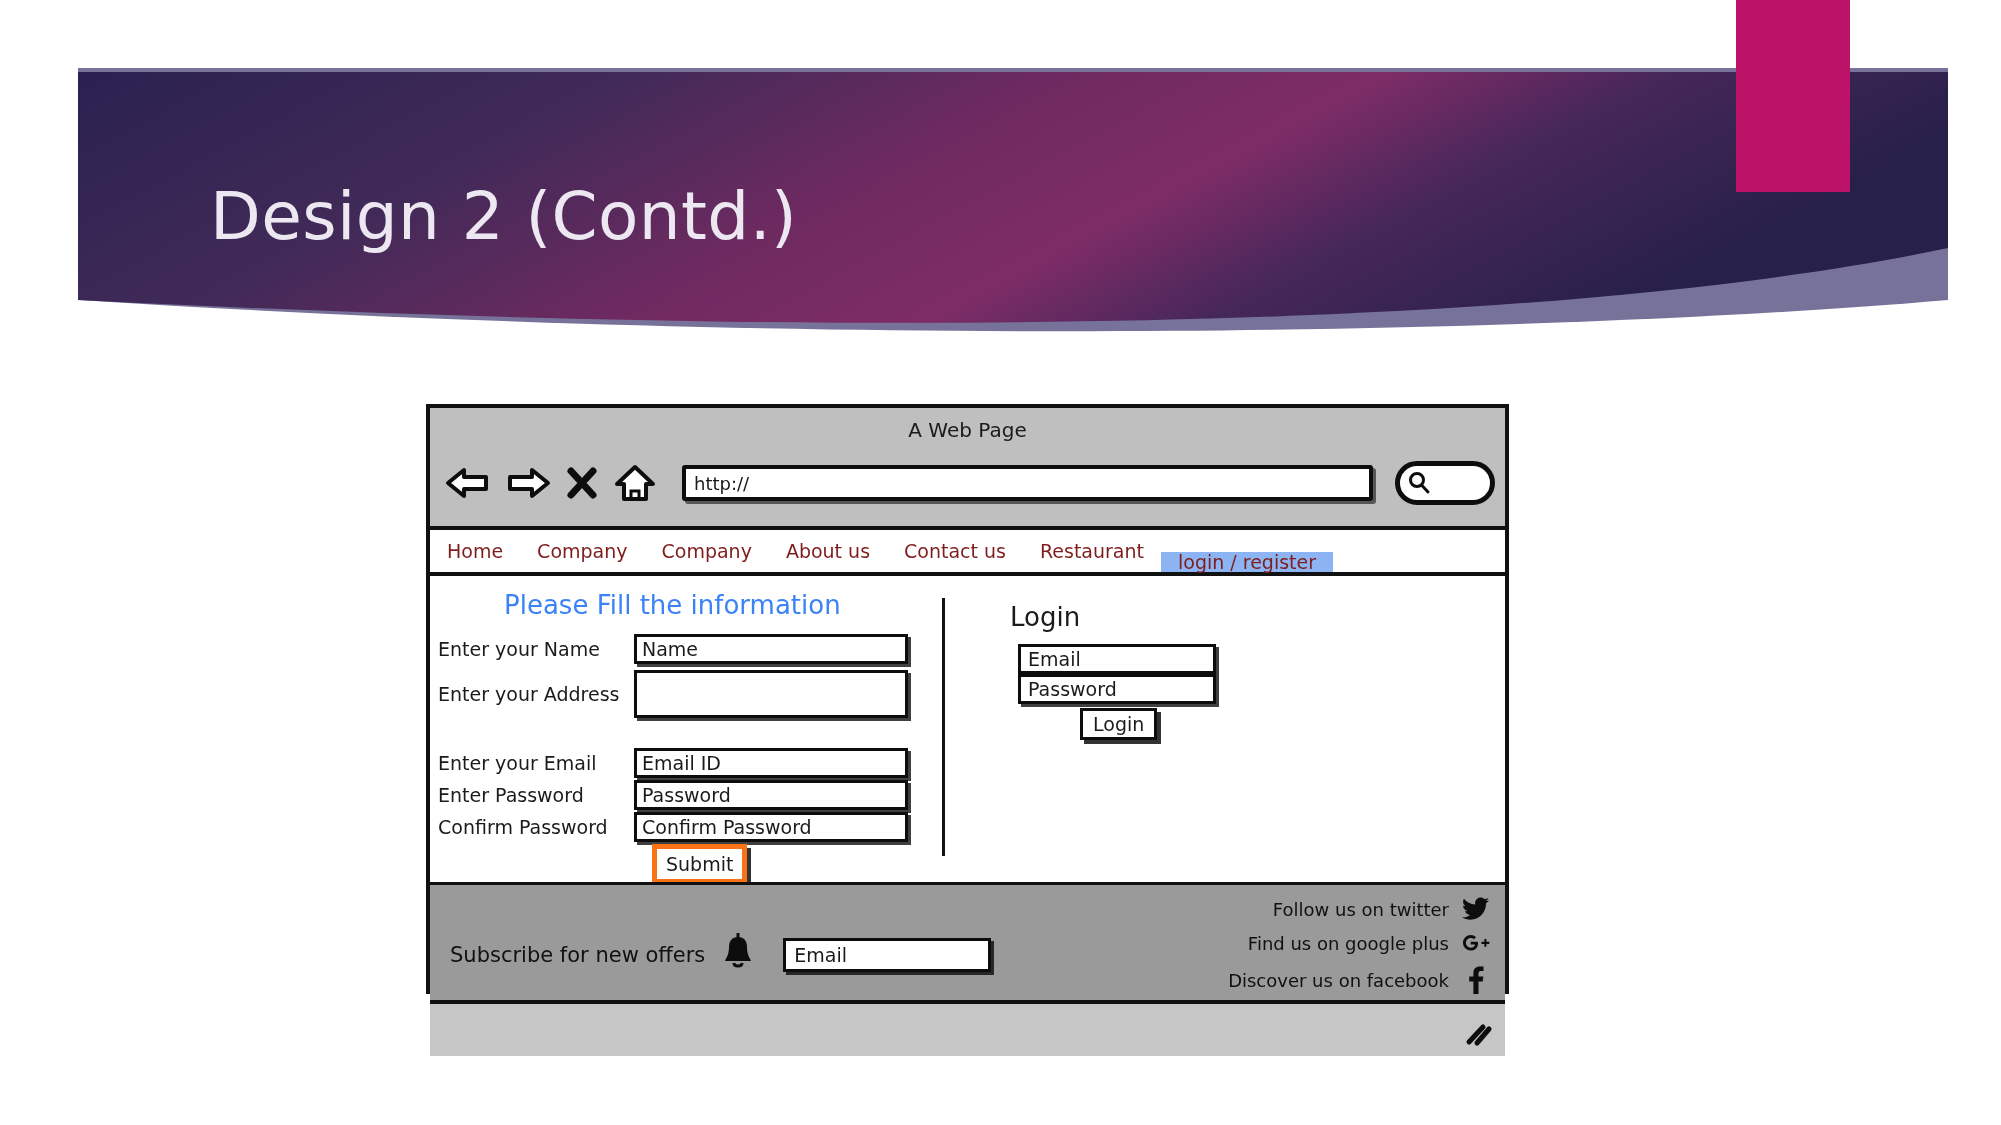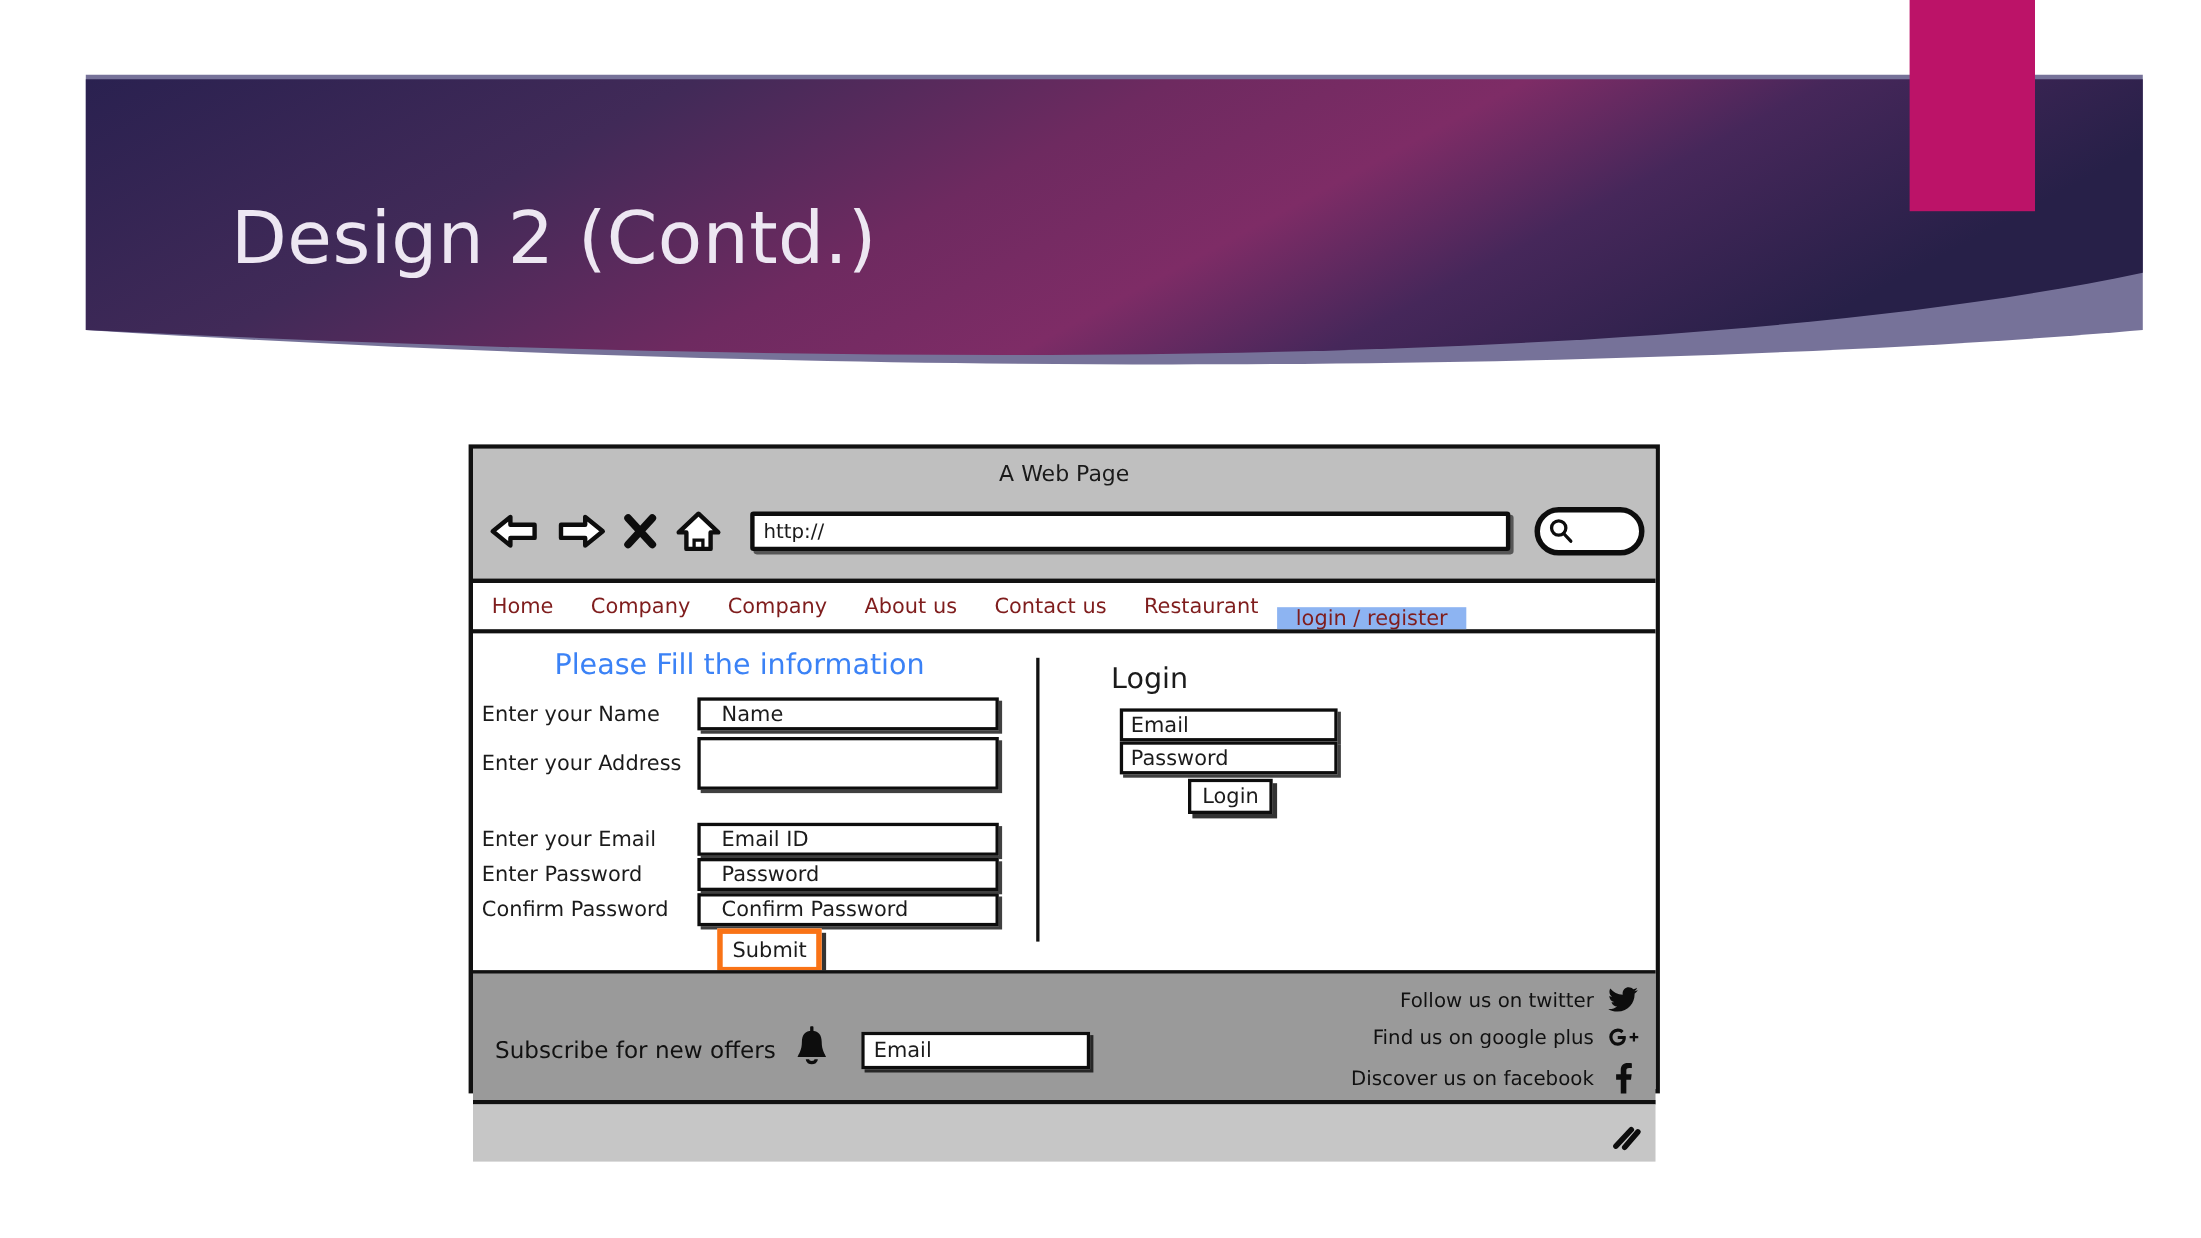--- a/index.html
+++ b/index.html
@@ -174,21 +174,21 @@
     white-space: nowrap;
   }
   .wf-input {
     flex: 1 1 auto;
     background: #ffffff;
     border: 3px solid #0d0d0d;
     box-shadow: 3px 3px 0 rgba(0,0,0,0.75);
     height: 30px;
     display: flex;
     align-items: center;
-    padding-left: 19px;
+    padding-left: 5px;
     font-size: 19px;
     color: #1b1b1b;
     cursor: text;
   }
   .wf-input.tall { height: 48px; align-items: flex-start; padding-top: 3px; }
 
   #submit-btn {
     position: absolute;
     left: 222px;
     top: 268px;

